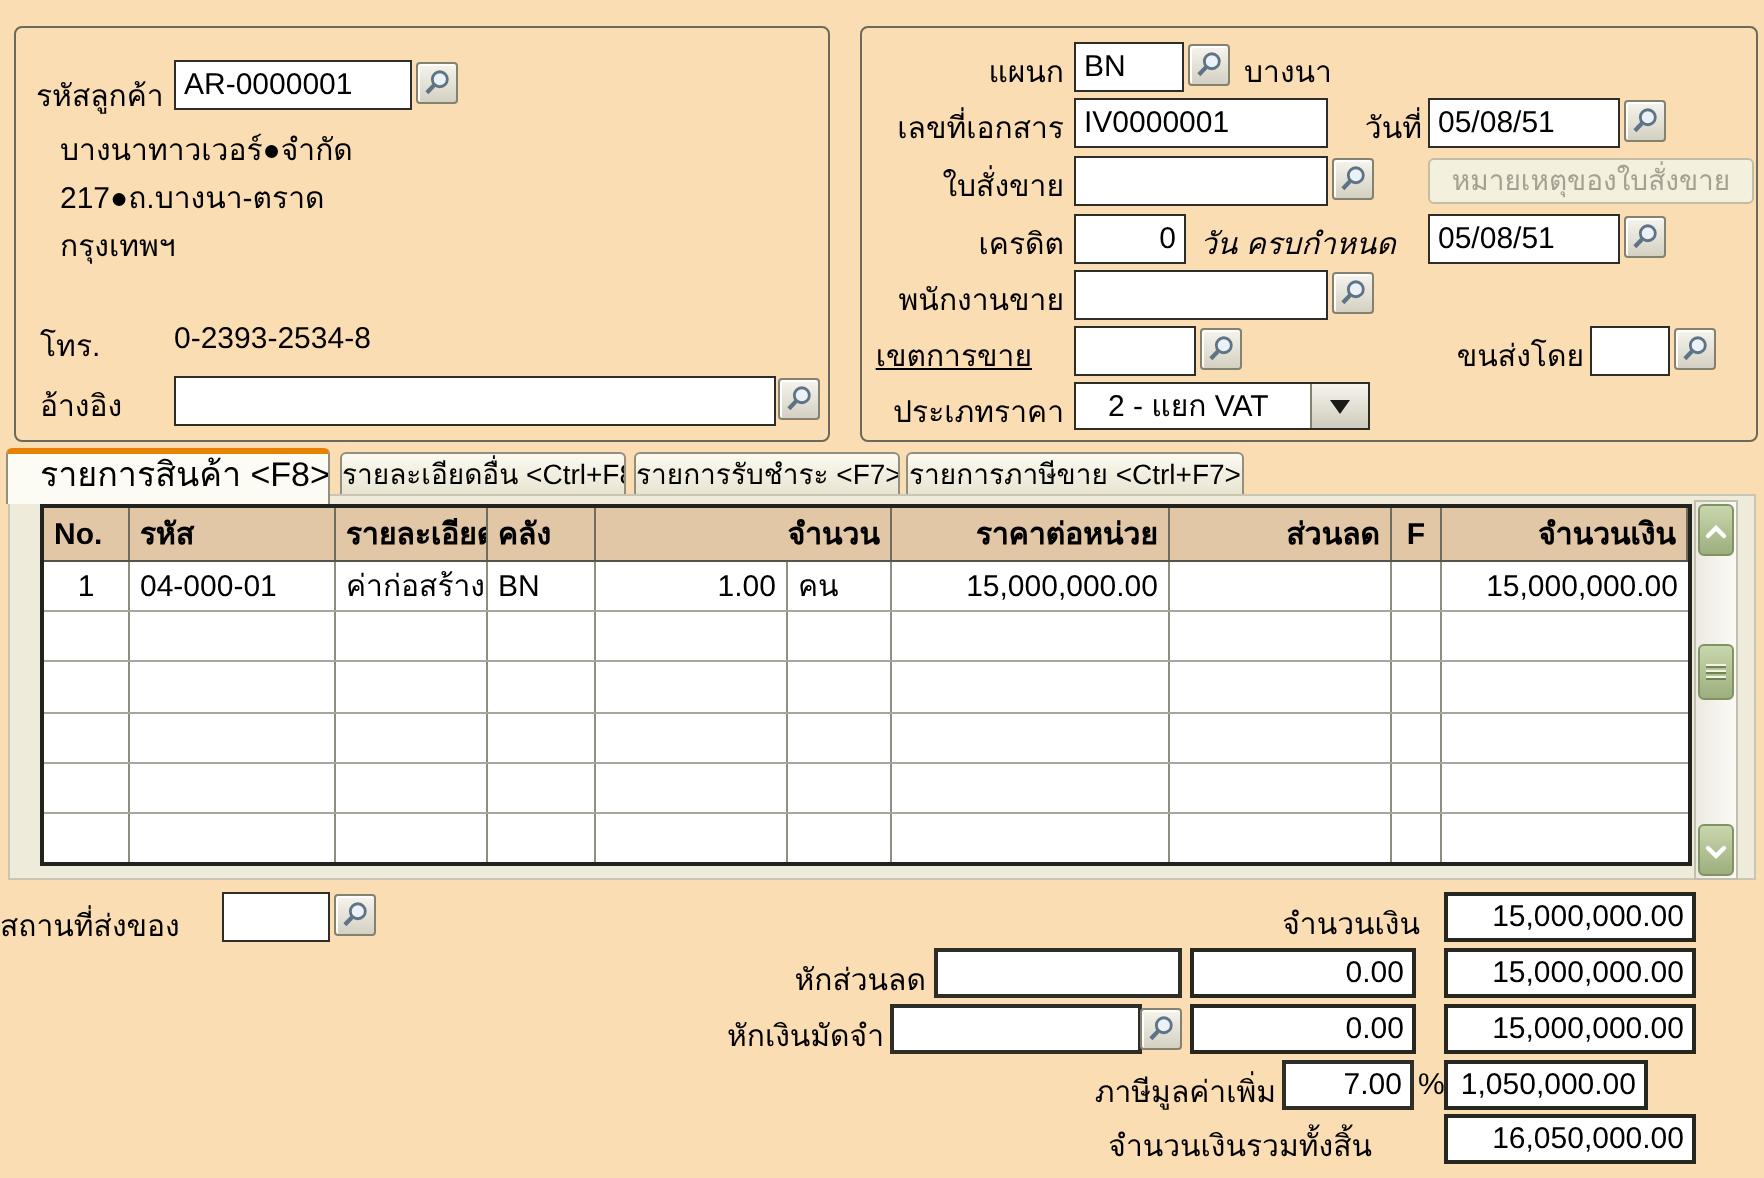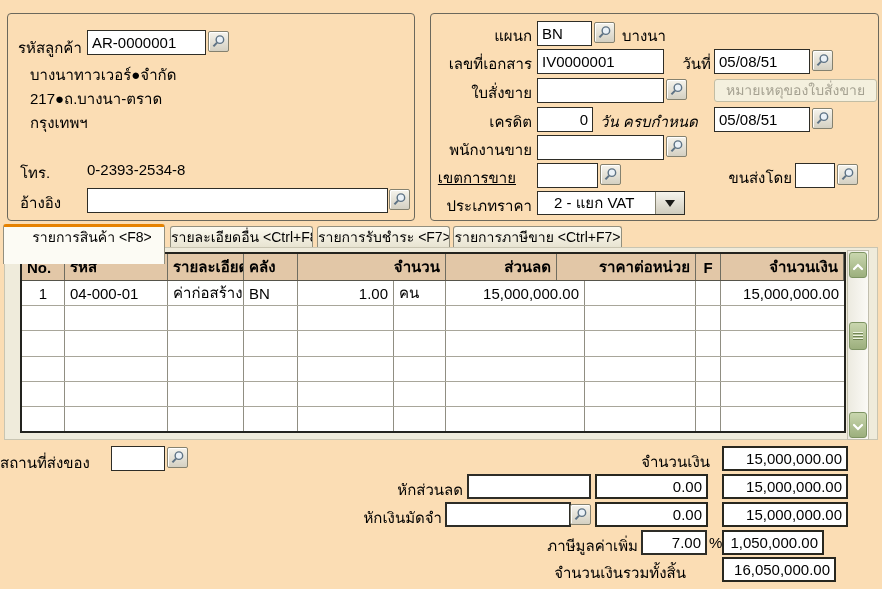--- a/index.html
+++ b/index.html
@@ -45,22 +45,22 @@
   }
   .dd .arrow{width:0;height:0;border-left:5px solid transparent;border-right:5px solid transparent;border-top:7px solid #1A1A18;}
   
   .tab{
     position:absolute;box-sizing:border-box;height:22px;top:226px;
     background:linear-gradient(#FCFAF0,#E7E3D0);
     border:1px solid #928F7E;border-bottom:none;border-radius:3px 3px 0 0;
     text-align:center;font-size:14px;line-height:21px;cursor:pointer;white-space:nowrap;overflow:hidden;
   }
   .tab.active{
-    top:224px;height:40px;background:#FCFBF4;border-color:#928F7E;
-    border-top:3px solid #E68200;font-size:14px;z-index:3;padding-left:16px;
+    top:224px;height:28px;background:#FCFBF4;border-color:#928F7E;
+    border-top:3px solid #E68200;font-size:17px;z-index:3;padding-left:16px;
   }
   .tabpage{
     position:absolute;left:4px;top:247px;width:874px;height:193px;
     background:#EFEBDB;border:1px solid #C9C5B2;box-sizing:border-box;z-index:1;
   }
   
   .grid{
     position:absolute;left:20px;top:252px;width:826px;height:181px;
     border:2px solid #23231E;box-sizing:border-box;background:#fff;
     display:flex;flex-direction:column;z-index:2;
@@ -225,22 +225,22 @@
   <div class="tab" style="left:317px;width:133px;">รายการรับชำระ &lt;F7&gt;</div>
   <div class="tab" style="left:453px;width:169px;">รายการภาษีขาย &lt;Ctrl+F7&gt;</div>
 
   <div class="grid">
     <div class="ghead">
       <div class="c c0">No.</div>
       <div class="c c1">รหัส</div>
       <div class="c c2">รายละเอียด</div>
       <div class="c c3">คลัง</div>
       <div class="c c45">จำนวน</div>
+      <div class="c c6 cr">ราคาต่อหน่วย</div>
       <div class="c c7 cr">ส่วนลด</div>
-      <div class="c c6 cr">ราคาต่อหน่วย</div>
       <div class="c c8 cc">F</div>
       <div class="c c9 cr">จำนวนเงิน</div>
     </div>
     <div class="grow">
       <div class="c c0 cc">1</div>
       <div class="c c1">04-000-01</div>
       <div class="c c2">ค่าก่อสร้างเ</div>
       <div class="c c3">BN</div>
       <div class="c c4 cr">1.00</div>
       <div class="c c5">คน</div>
@@ -358,15 +358,15 @@
   </div>
   <div class="tbox" style="left:595px;top:502px;width:113px;">0.00</div>
   <div class="tbox" style="left:722px;top:502px;width:126px;">15,000,000.00</div>
 
   <div class="lbl r" style="left:498px;top:534px;width:140px;">ภาษีมูลค่าเพิ่ม</div>
   <input class="ibox num" style="left: 641px; top: 530px; width: 66px; border-width: 2px;" value="7.00">
   <div class="lbl" style="left:709px;top:534px;">%</div>
   <div class="tbox" style="left:722px;top:530px;width:102px;">1,050,000.00</div>
 
   <div class="lbl r" style="left:506px;top:561px;width:180px;">จำนวนเงินรวมทั้งสิ้น</div>
-  <div class="tbox" style="left:722px;top:557px;width:114px;">16,050,000.00</div>
+  <div class="tbox" style="left:722px;top:557px;width:126px;">16,050,000.00</div>
 
 </div>
 
 </body></html>

